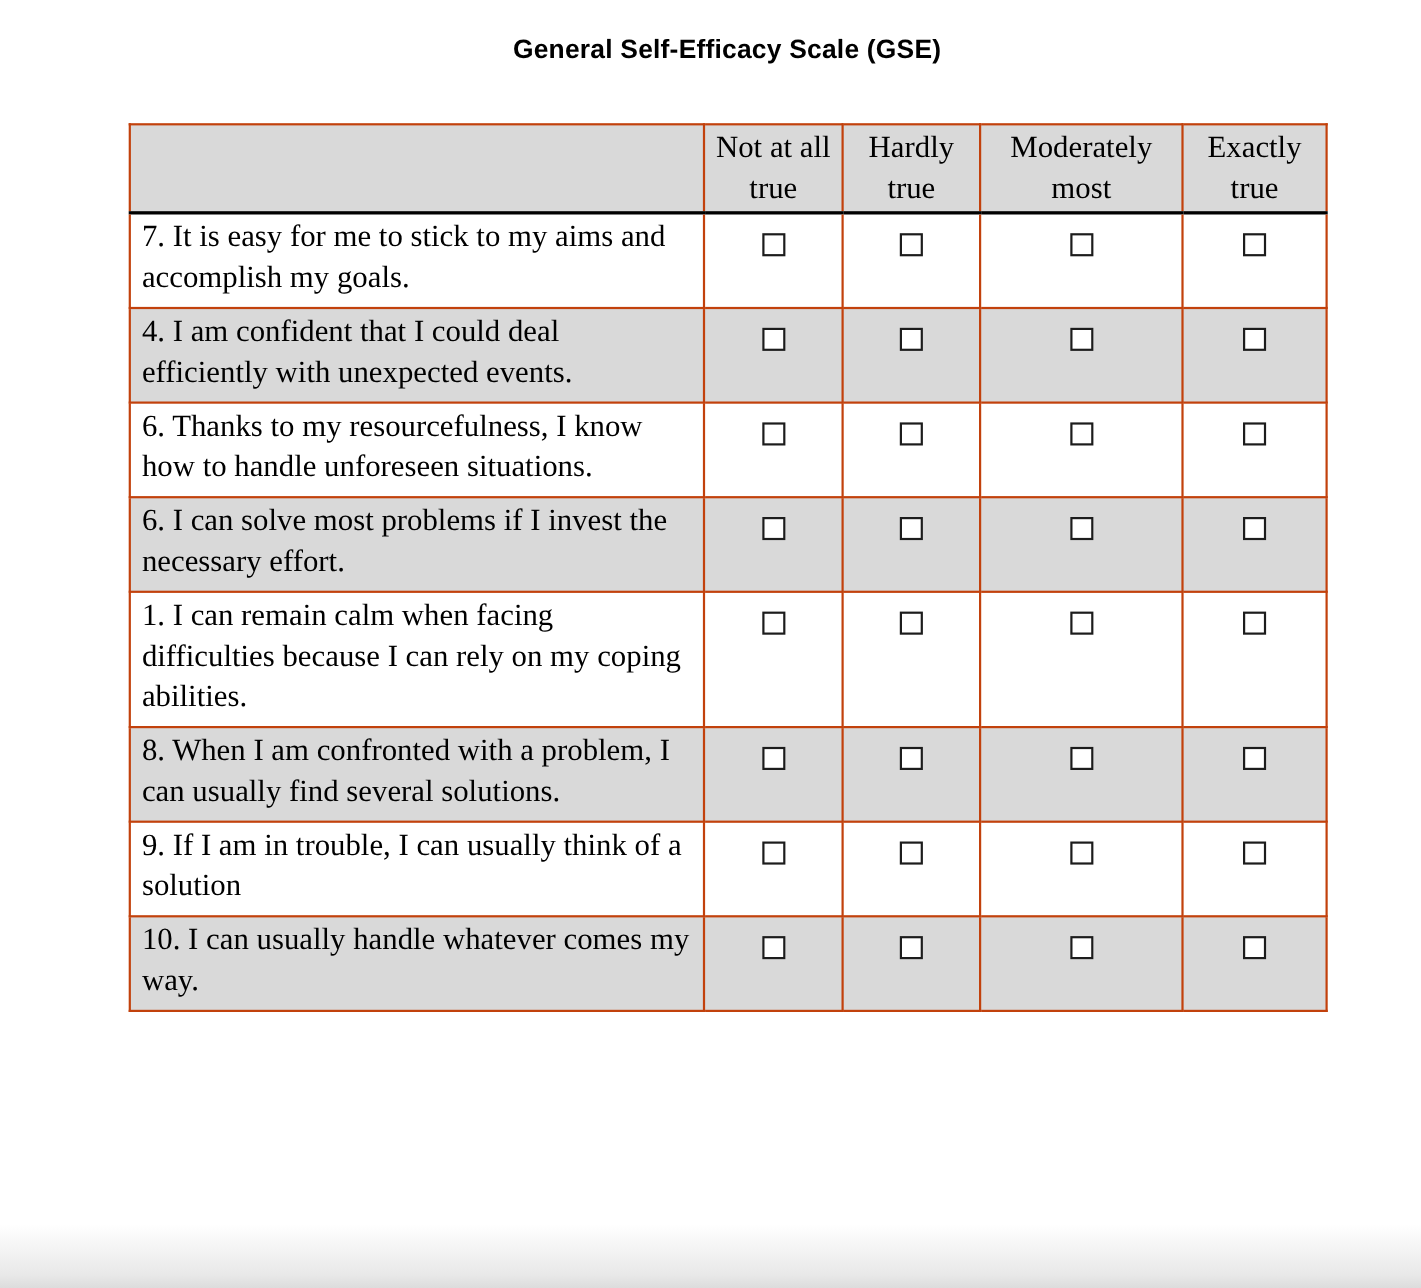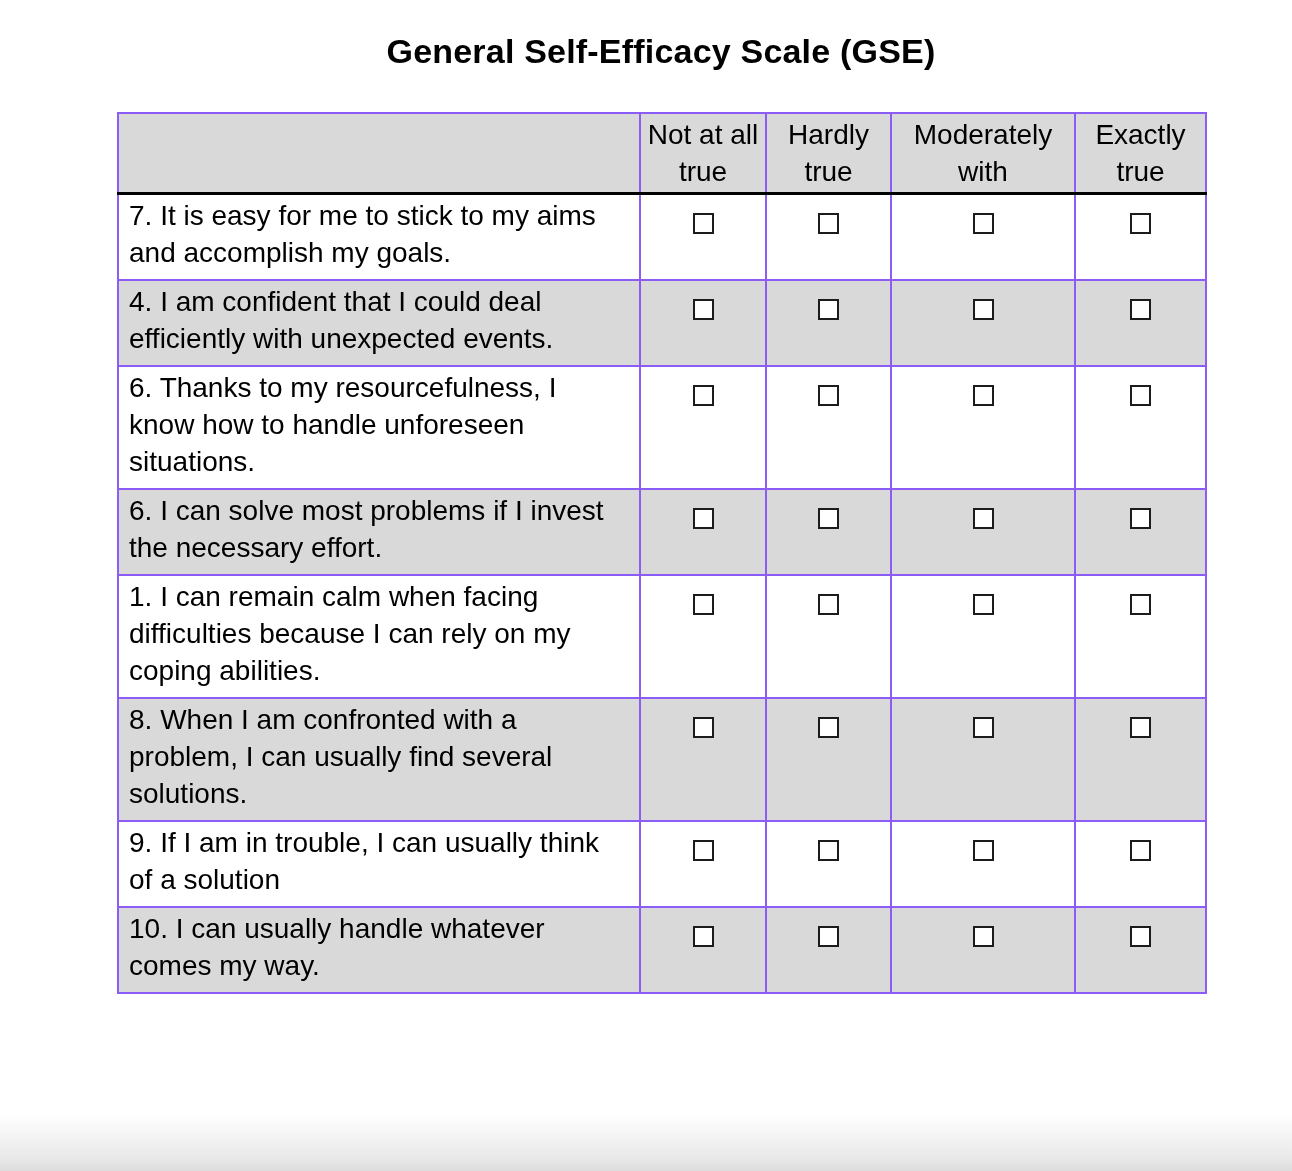--- a/index.html
+++ b/index.html
@@ -13,42 +13,43 @@
     overflow: hidden;
   }
   .page { position: absolute; inset: 0; }
 
   .title {
     position: absolute;
     top: 32px;
     left: 117px;
     width: 1088px;
     text-align: center;
-    font-size: 34px;
+    font-size: 24px;
     font-weight: bold;
     letter-spacing: 0.2px;
   }
 
   table.gse {
     position: absolute;
     top: 112px;
     left: 117px;
     width: 1088px;
     border-collapse: collapse;
     table-layout: fixed;
     font-size: 28px;
   }
   table.gse col.c-q  { width: 522px; }
   table.gse col.c-1  { width: 126px; }
   table.gse col.c-2  { width: 125px; }
   table.gse col.c-3  { width: 184px; }
   table.gse col.c-4  { width: 131px; }
 
   table.gse th, table.gse td {
-    border: 2px solid #8b5cf6;
+    border: 2px solid #c2410c;
+    font-family: Liberation Serif, serif;
   }
   table.gse thead th {
     background: #d9d9d9;
     border-bottom: 3px solid #000000;
     font-weight: normal;
     text-align: center;
     vertical-align: middle;
     line-height: 37px;
     padding: 2px 2px;
     height: 74px;
@@ -101,21 +102,21 @@
         <col class="c-1">
         <col class="c-2">
         <col class="c-3">
         <col class="c-4">
     </colgroup>
     <thead>
       <tr>
         <th></th>
         <th>Not at all true</th>
         <th>Hardly true</th>
-        <th>Moderately with</th>
+        <th>Moderately most</th>
         <th>Exactly true</th>
       </tr>
     </thead>
     <tbody>
 
 
     <tr>
       <td class="q">7. It is easy for me to stick to my aims and accomplish my goals.</td>
       <td class="c"><span class="cb"></span></td>
       <td class="c"><span class="cb"></span></td>

